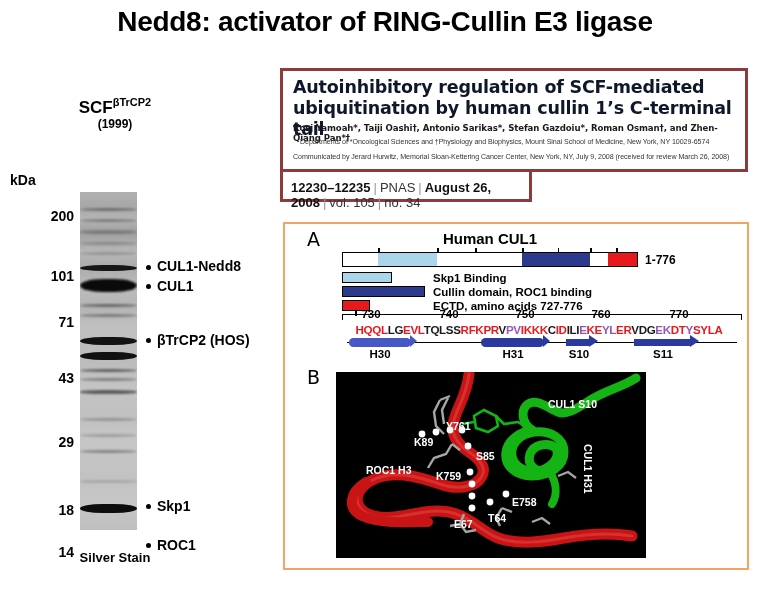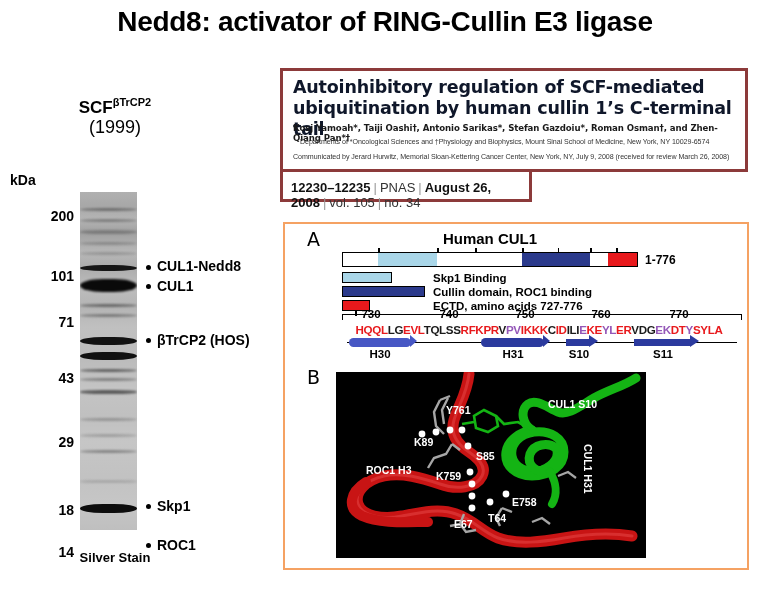--- a/index.html
+++ b/index.html
@@ -11,21 +11,21 @@
     position:absolute;left:0;top:6px;width:770px;text-align:center;
     font-size:28px;font-weight:bold;letter-spacing:-0.3px;
   }
 
   
   #gel-panel{position:absolute;left:0;top:90px;width:278px;height:500px;}
   #gel-heading{position:absolute;left:0;top:0;width:230px;text-align:center;
     font-size:17px;font-weight:bold;line-height:25px;}
   #gel-heading .sup{font-size:11px;vertical-align:super;font-weight:bold;}
   #gel-year{position:absolute;left:0;top:27px;width:230px;text-align:center;
-    font-size:18px;font-weight:normal;}
+    font-size:12px;font-weight:bold;}
 
   #kda-label{position:absolute;left:10px;top:82px;font-size:14px;font-weight:bold;}
 
   
   #gel-lane{position:absolute;left:80px;top:102px;width:57px;height:338px;
     background:#bdbdbd;overflow:hidden;}
   #gel-lane .smear{position:absolute;left:0;width:57px;}
   .band{position:absolute;left:0;width:57px;border-radius:40%/50%;}
 
   .ladder{position:absolute;font-size:14px;font-weight:bold;text-align:right;width:46px;left:28px;}
@@ -306,21 +306,21 @@
       <circle cx="136" cy="112" r="3.4" fill="#fff"></circle>
       <circle cx="136" cy="124" r="3.4" fill="#fff"></circle>
       <circle cx="136" cy="136" r="3.4" fill="#fff"></circle>
       <circle cx="170" cy="122" r="3.4" fill="#fff"></circle>
       <circle cx="154" cy="130" r="3.4" fill="#fff"></circle>
     </svg>
 
     <span class="struct-label" style="left:212px;top:26px;">CUL1 S10</span>
     <span class="struct-label" style="left:258px;top:72px;transform:rotate(90deg);transform-origin:left top;">CUL1 H31</span>
     <span class="struct-label" style="left:30px;top:92px;">ROC1 H3</span>
-    <span class="struct-label" style="left:110px;top:32px;">Y761</span>
+    <span class="struct-label" style="left:110px;top:48px;">Y761</span>
     <span class="struct-label" style="left:78px;top:64px;">K89</span>
     <span class="struct-label" style="left:140px;top:78px;">S85</span>
     <span class="struct-label" style="left:100px;top:98px;">K759</span>
     <span class="struct-label" style="left:176px;top:124px;">E758</span>
     <span class="struct-label" style="left:118px;top:146px;">E67</span>
     <span class="struct-label" style="left:152px;top:140px;">T64</span>
   </div>
 </div>
 
 </body></html>

